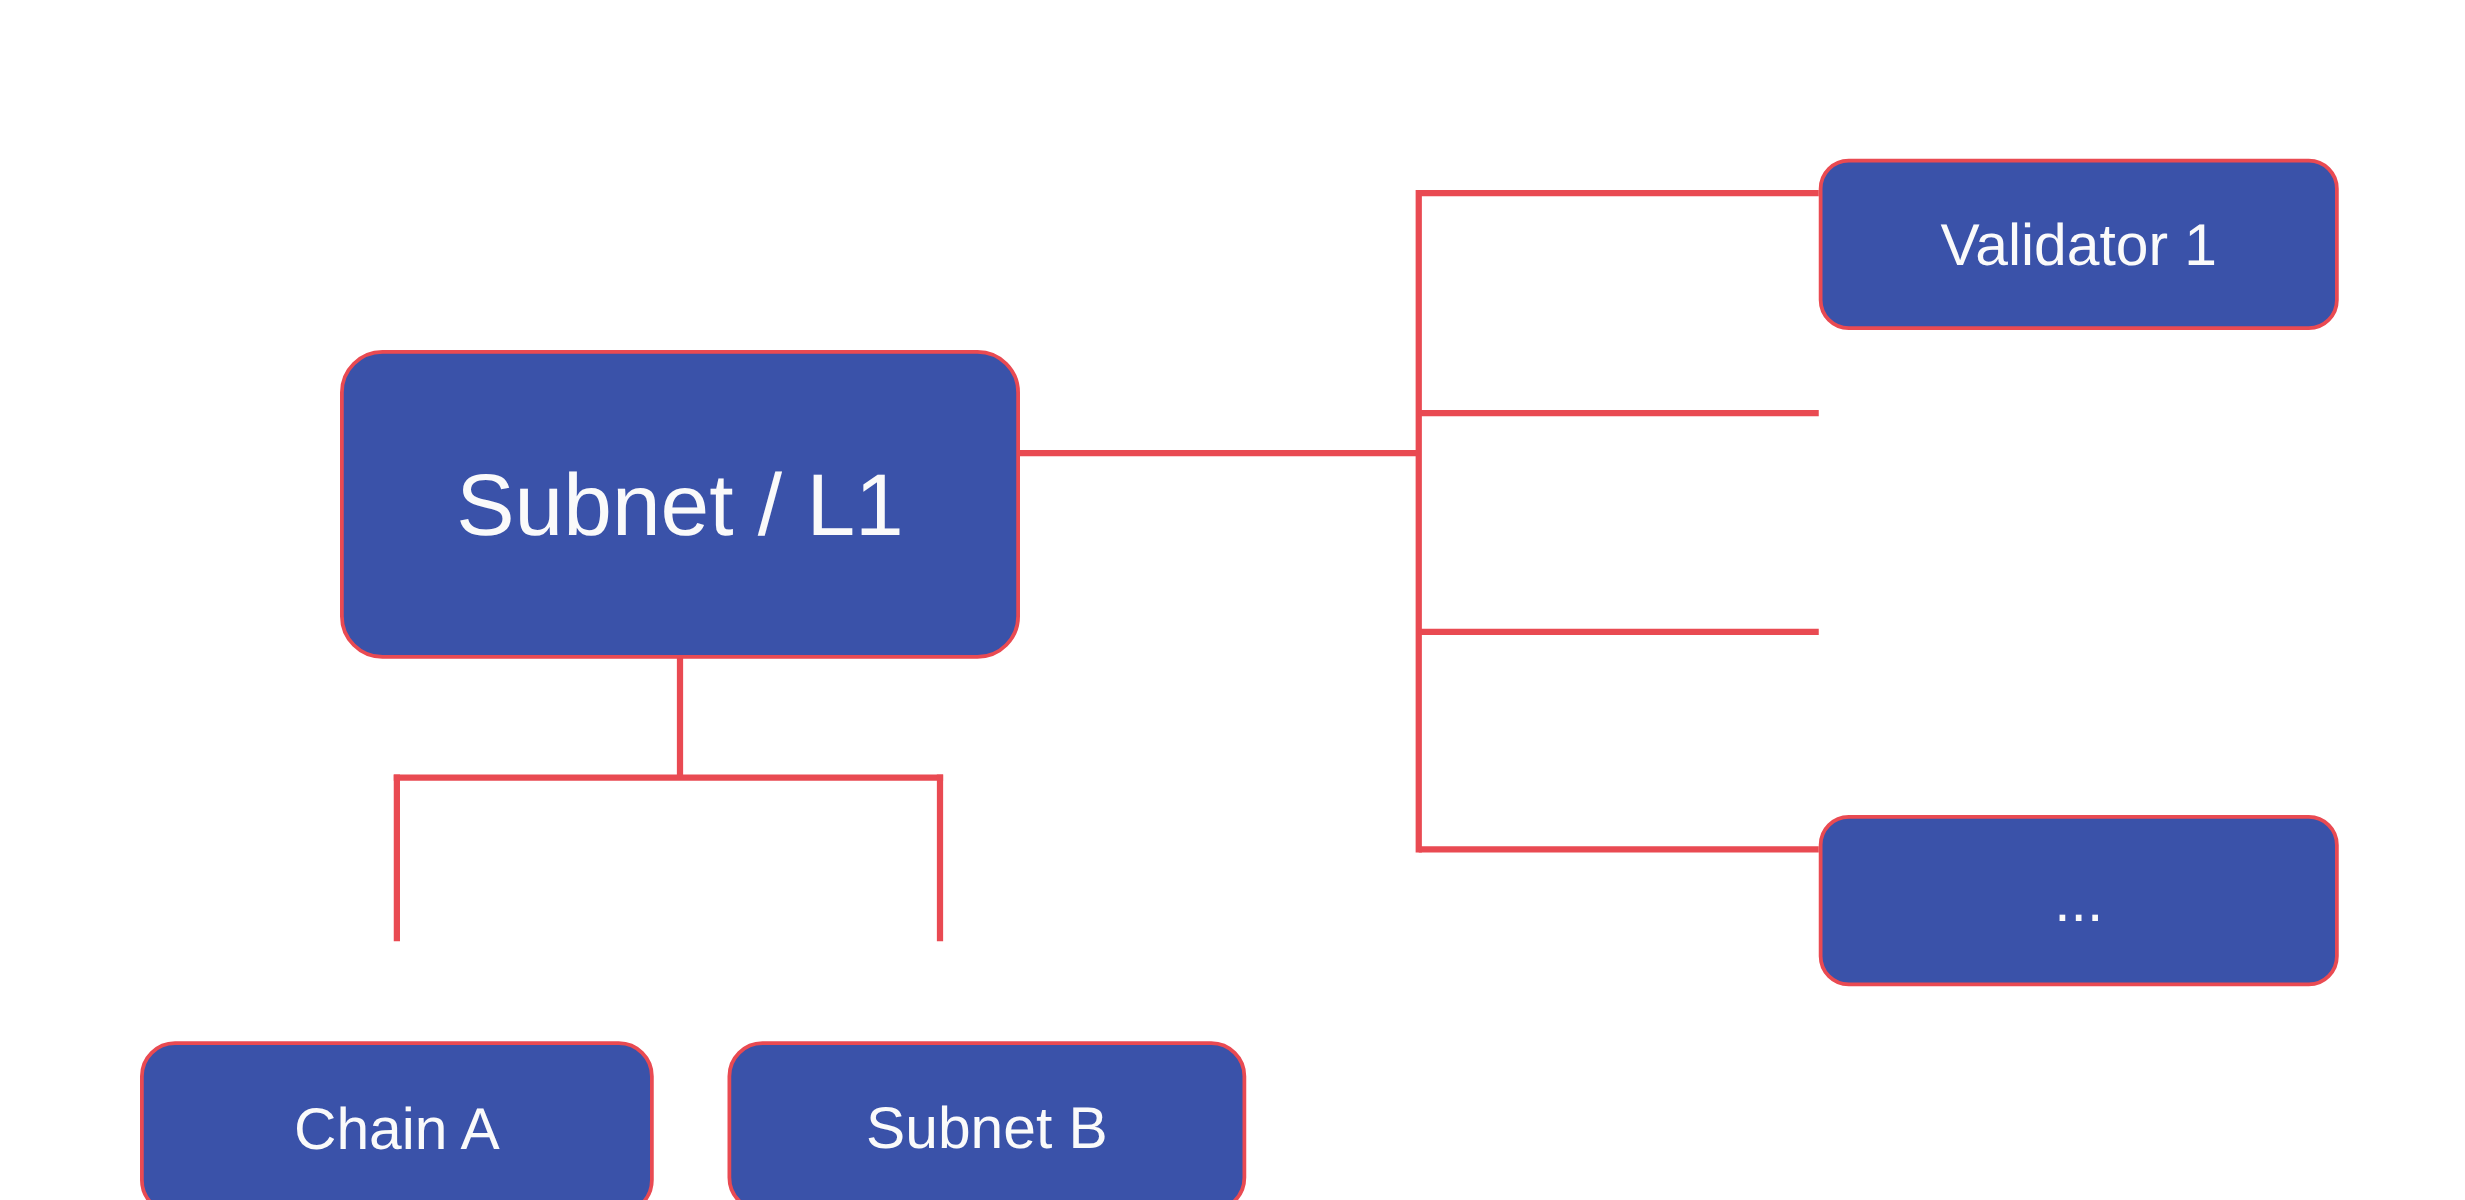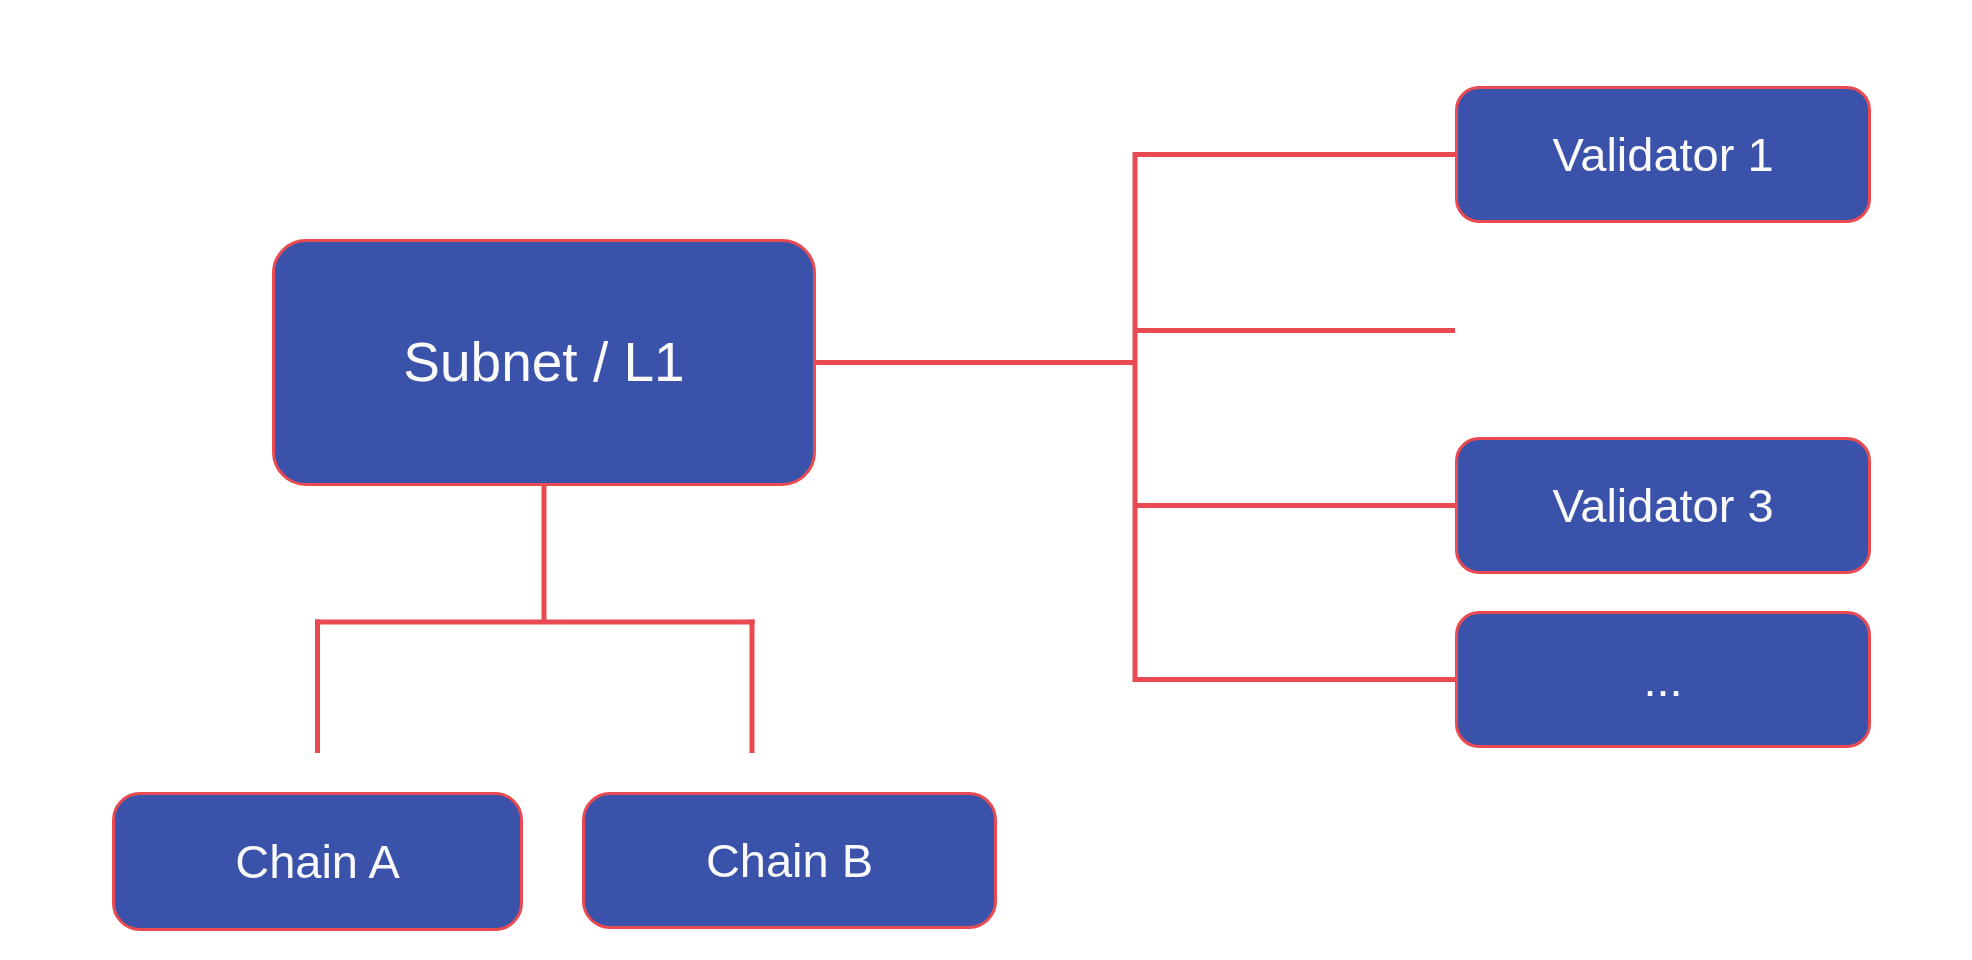--- a/index.html
+++ b/index.html
@@ -34,26 +34,27 @@
   .node {
     position: absolute;
     background: var(--node-fill);
     border: 3px solid var(--line-color);
     color: var(--node-text);
     display: flex;
     align-items: center;
     justify-content: center;
     text-align: right;
     line-height: 1;
+    margin-top: 41px;
   }
   .node-subnet {
     left: 272px; top: 239px;
     width: 544px; height: 247px;
     border-radius: 34px;
-    font-size: 55px;
+    font-size: 70px;
   }
   .node-validator {
     left: 1455px;
     width: 416px; height: 137px;
     border-radius: 24px;
     font-size: 47px;
   }
   .node-validator-1 { top: 86px; }
   .node-validator-2 { top: 262px; }
   .node-validator-3 { top: 437px; }
@@ -87,29 +88,26 @@
 
   <div class="node node-subnet">
     <span>Subnet / L1</span>
   </div>
 
   <div class="node node-validator node-validator-1">
     <span>Validator 1</span>
   </div>
 
 
-  <div class="node node-validator node-validator-3">
-    <span>Validator 3</span>
-  </div>
 
   <div class="node node-validator node-validator-more">
     <span>...</span>
   </div>
 
   <div class="node node-chain node-chain-a">
     <span>Chain A</span>
   </div>
 
   <div class="node node-chain node-chain-b">
-    <span>Chain B</span>
+    <span>Subnet B</span>
   </div>
 
 </div>
 
 </body></html>

